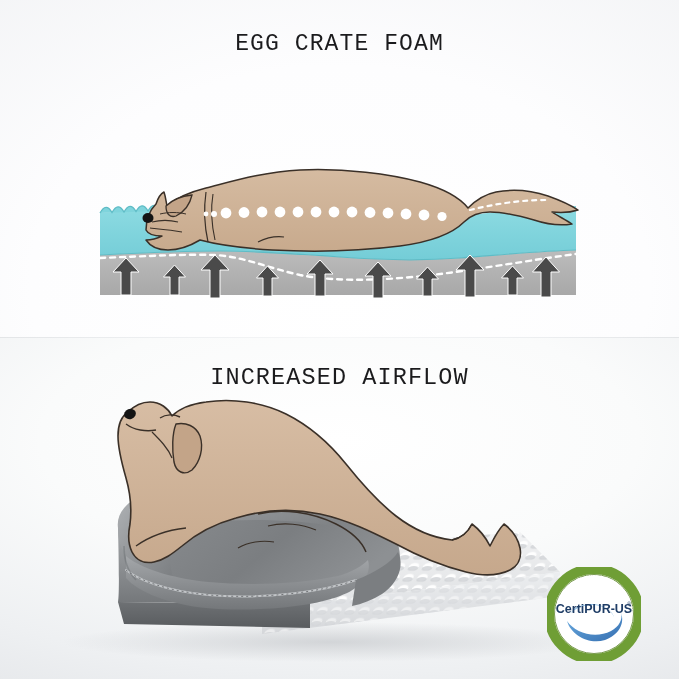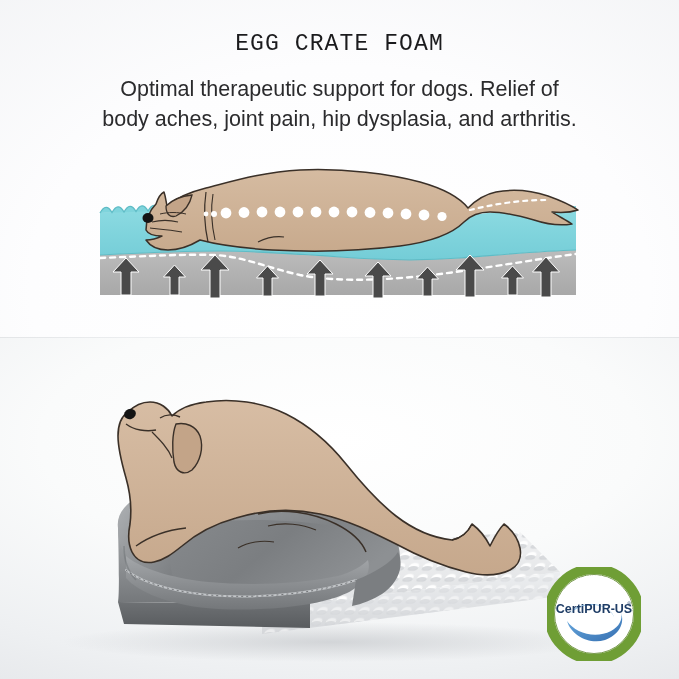--- a/index.html
+++ b/index.html
@@ -63,24 +63,20 @@
     position:absolute;left:547px;top:567px;width:94px;height:94px;
   }
 </style>
 </head>
 <body>
 
 <div id="page">
 
   <div class="heading" id="title-egg">EGG CRATE FOAM</div>
 
-  <div id="subtitle">
-    <span class="l">Optimal therapeutic support for dogs. Relief of</span>
-    <span class="l">body aches, joint pain, hip dysplasia, and arthritis.</span>
-  </div>
 
   <div class="scene" id="scene-top">
     <svg width="679" height="180" viewBox="0 0 679 180">
       <defs>
         <linearGradient id="grayBase" x1="0" y1="0" x2="0" y2="1">
           <stop offset="0%" stop-color="#bcbcbc"></stop>
           <stop offset="100%" stop-color="#a8a8a8"></stop>
         </linearGradient>
         <linearGradient id="tealGrad" x1="0" y1="0" x2="0" y2="1">
           <stop offset="0%" stop-color="#8ddbe2"></stop>
@@ -203,20 +199,21 @@
           <circle cx="424" cy="65" r="5.4"></circle>
           <circle cx="442" cy="66.5" r="4.6"></circle>
         </g>
       </g>
     </svg>
   </div>
 
   <div id="divider"></div>
   <div id="lower-bg"></div>
 
+  <div class="heading" id="title-air">INCREASED AIRFLOW</div>
 
   <div class="scene" id="scene-bottom">
     <svg width="679" height="270" viewBox="0 0 679 270">
       <defs>
         <linearGradient id="bolsterG" x1="0" y1="0" x2="1" y2="1">
           <stop offset="0%" stop-color="#b3b6b9"></stop>
           <stop offset="45%" stop-color="#94979a"></stop>
           <stop offset="100%" stop-color="#76797c"></stop>
         </linearGradient>
         <linearGradient id="bolsterFace" x1="0" y1="0" x2="0" y2="1">

